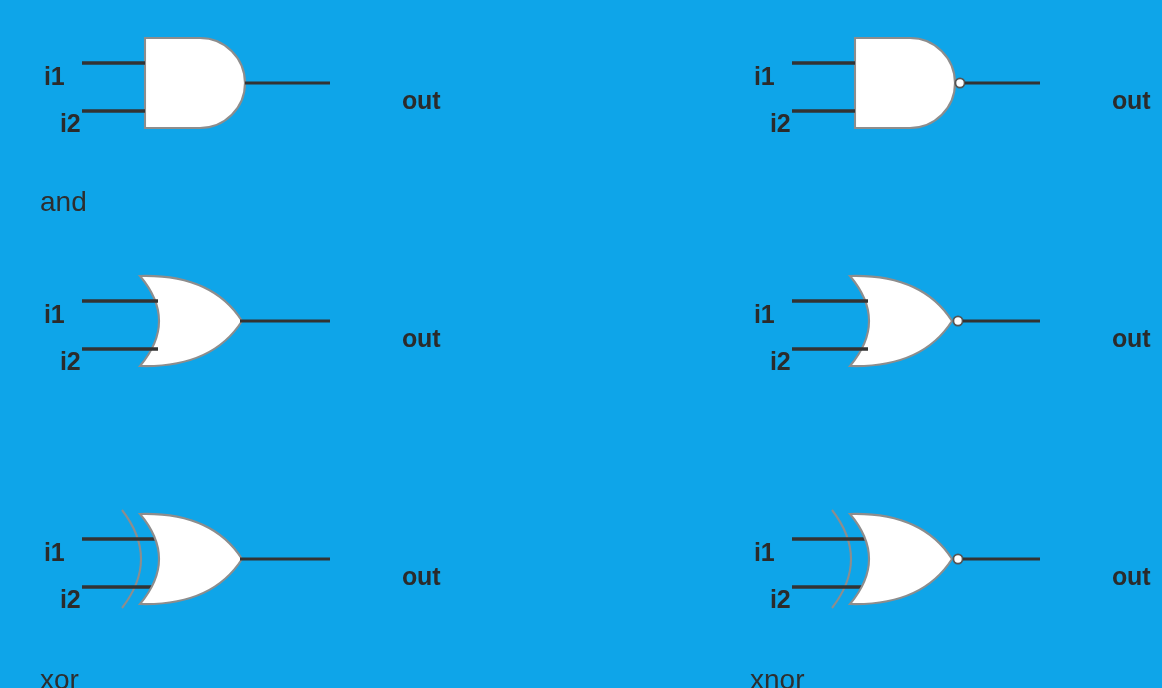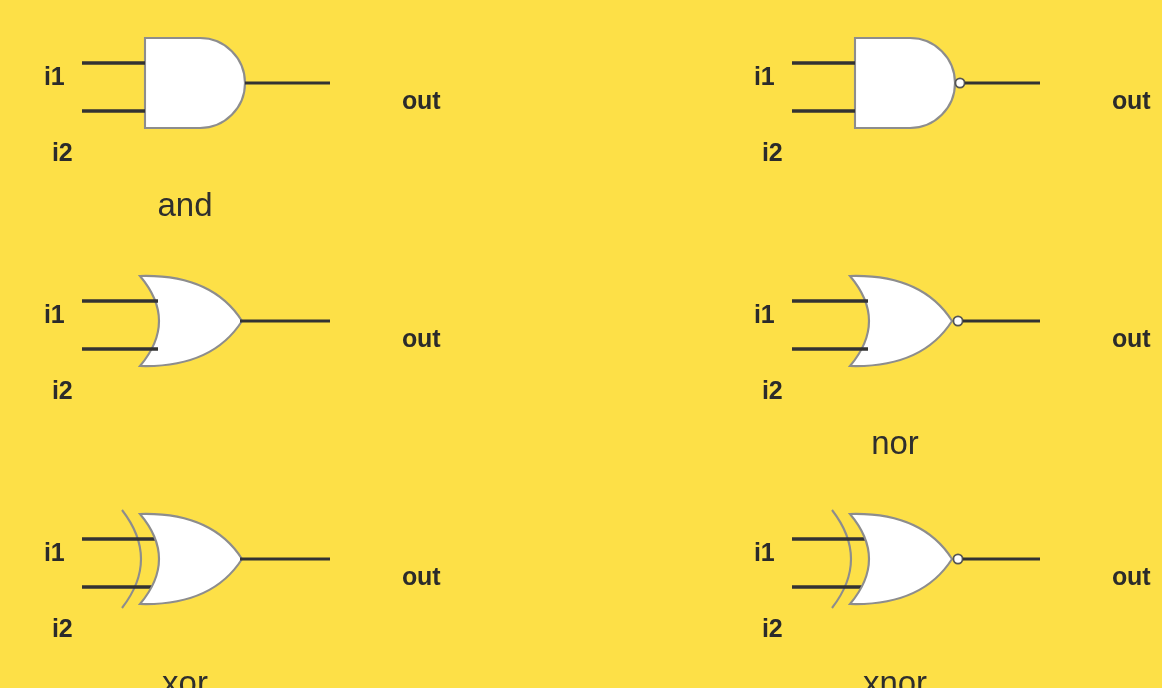--- a/index.html
+++ b/index.html
@@ -11,21 +11,21 @@
     font-family: "Liberation Sans", sans-serif;
     width: 1162px;
     height: 688px;
     position: relative;
     overflow: hidden;
   }
   #diagram-root {
     position: relative;
     width: 1162px;
     height: 688px;
-    background: #fde047;
+    background: #0ea5e9;
   }
   .gate-cell {
     position: absolute;
   }
   .gate-svg {
     position: absolute;
     left: 0;
     top: 0;
     display: block;
   }
@@ -33,30 +33,30 @@
     position: absolute;
     font-family: "Liberation Sans", sans-serif;
     font-size: 25px;
     font-weight: 600;
     color: #2b2b2b;
     letter-spacing: -0.2px;
     line-height: 1;
     white-space: nowrap;
   }
   .in-label-1 { left: 4px;  top: 44px; }
-  .in-label-2 { left: 12px;  top: 91px; margin-top: 29px; }
+  .in-label-2 { left: 20px;  top: 91px; }
   .out-label  { left: 362px; top: 68px; }
   .gate-caption {
     position: absolute;
     left: 0;
     top: 168px;
     width: 290px;
-    text-align: center;
+    text-align: left;
     font-family: "Liberation Sans", sans-serif;
-    font-size: 33px;
+    font-size: 28px;
     font-weight: 400;
     color: #2e2e2e;
     line-height: 1;
     white-space: nowrap;
   }
 </style>
 </head>
 <body>
 
 <div id="diagram-root">
@@ -107,21 +107,20 @@
     <svg class="gate-svg" width="290" height="210" viewBox="0 0 290 210">
       <path d="M 100 18 Q 138 63 100 108 Q 172 110 202 63 Q 172 16 100 18 Z" fill="#ffffff" stroke="#8d8d8d" stroke-width="2.1"></path>
       <line x1="42" y1="43" x2="118" y2="43" stroke="#333333" stroke-width="3.6"></line>
       <line x1="42" y1="91" x2="118" y2="91" stroke="#333333" stroke-width="3.6"></line>
       <circle cx="208" cy="63" r="4.6" fill="#ffffff" stroke="#555555" stroke-width="1.8"></circle>
       <line x1="213" y1="63" x2="325" y2="63" stroke="#333333" stroke-width="3.2"></line>
     </svg>
     <span class="port-label in-label-1">i1</span>
     <span class="port-label in-label-2">i2</span>
     <span class="port-label out-label">out</span>
-    <span class="gate-caption">nor</span>
   </div>
 
   <div class="gate-cell" style="left:40px; top:496px; width:290px; height:212px;">
     <svg class="gate-svg" width="290" height="212" viewBox="0 0 290 212">
 
       <path d="M 82 14 Q 120 63 82 112" fill="none" stroke="#8d8d8d" stroke-width="2.1"></path>
 
       <line x1="42" y1="43" x2="118" y2="43" stroke="#333333" stroke-width="3.6"></line>
       <line x1="42" y1="91" x2="118" y2="91" stroke="#333333" stroke-width="3.6"></line>
       <path d="M 100 18 Q 138 63 100 108 Q 172 110 202 63 Q 172 16 100 18 Z" fill="#ffffff" stroke="#8d8d8d" stroke-width="2.1"></path>

